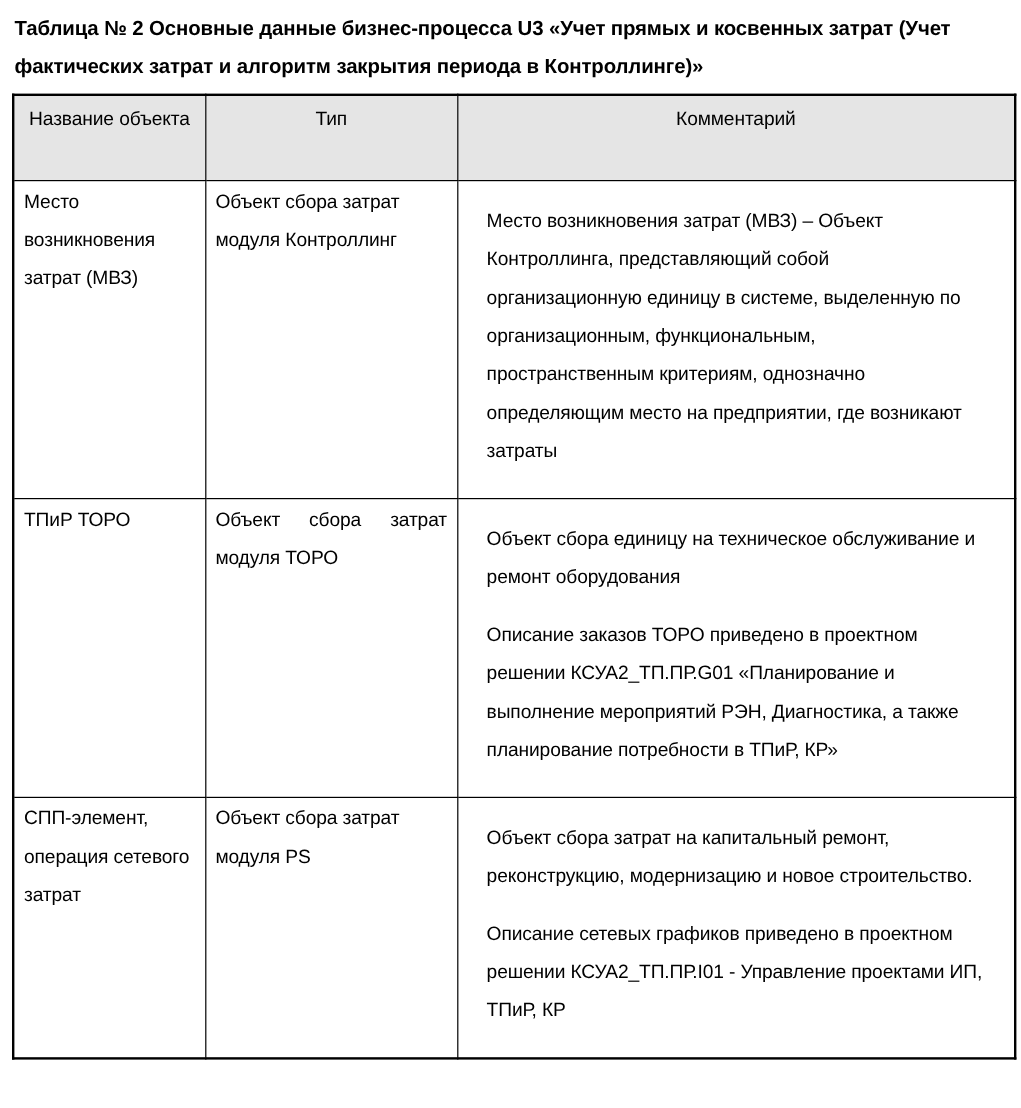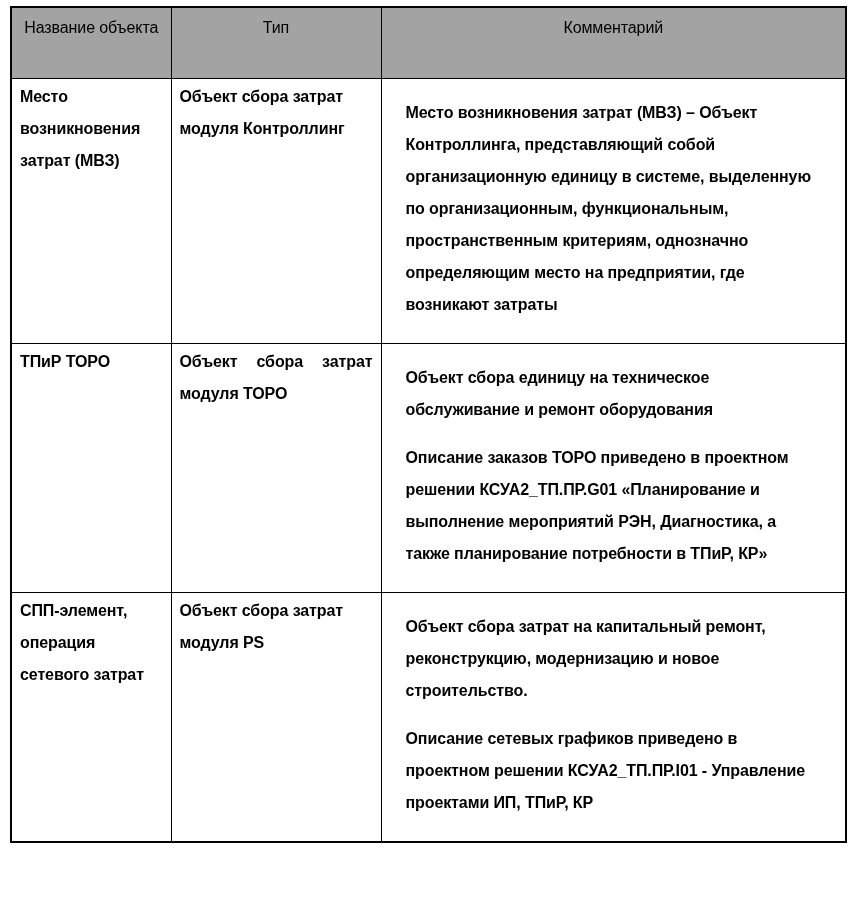--- a/index.html
+++ b/index.html
@@ -33,44 +33,44 @@
     font-size: 16px;
   }
   table.main-table th,
   table.main-table td {
     border: 1px solid #000000;
     vertical-align: top;
     line-height: 32px;
     padding: 2px 8px 6px 8px;
     overflow: hidden;
     word-wrap: break-word;
-    font-weight: bold;
   }
   table.main-table thead th {
-    background: #a3a3a3;
+    background: #e5e5e5;
     font-weight: normal;
     text-align: center;
     height: 60px;
     padding-top: 4px;
   }
   col.c-name { width: 160px; }
   col.c-type { width: 210px; }
   col.c-comment { width: 465px; }
   td.object-name-cell { padding-right: 14px; }
   
   tbody tr:nth-child(2) td.object-type-cell {
     text-align: justify;
   }
   .para { margin: 16px; }
 </style>
 </head>
 <body>
 
 <div class="page">
 
+  <div class="doc-title">Таблица № 2 Основные данные бизнес-процесса U3 «Учет прямых и косвенных затрат (Учет фактических затрат и алгоритм закрытия периода в Контроллинге)»</div>
 
   <table class="main-table">
     <colgroup>
       <col class="c-name">
       <col class="c-type">
       <col class="c-comment">
     </colgroup>
     <thead>
       <tr>
         <th>Название объекта</th>

